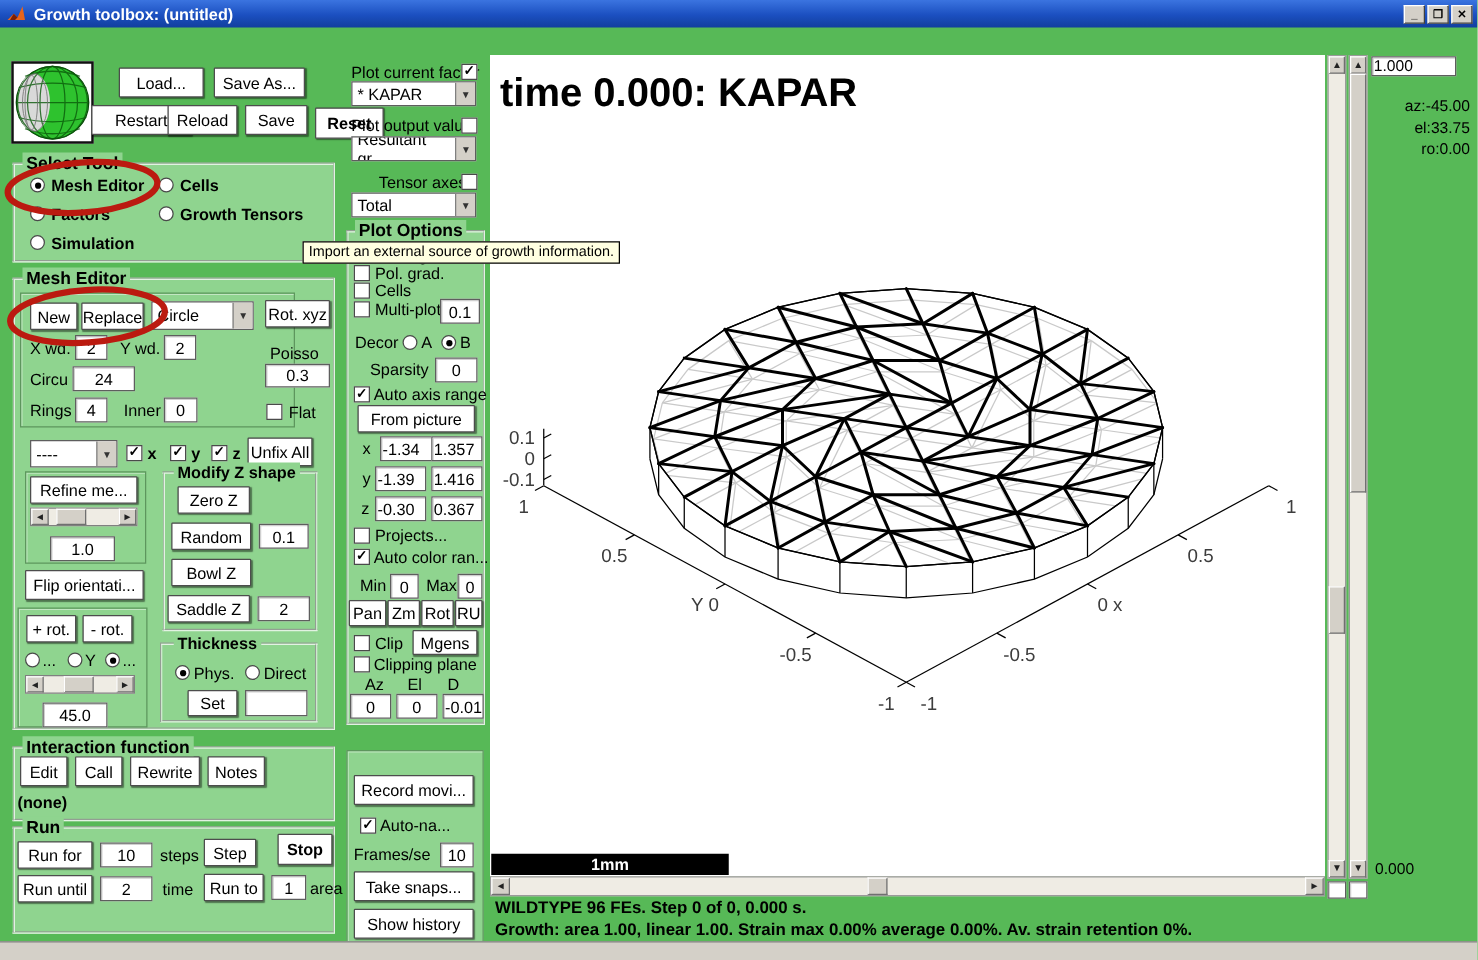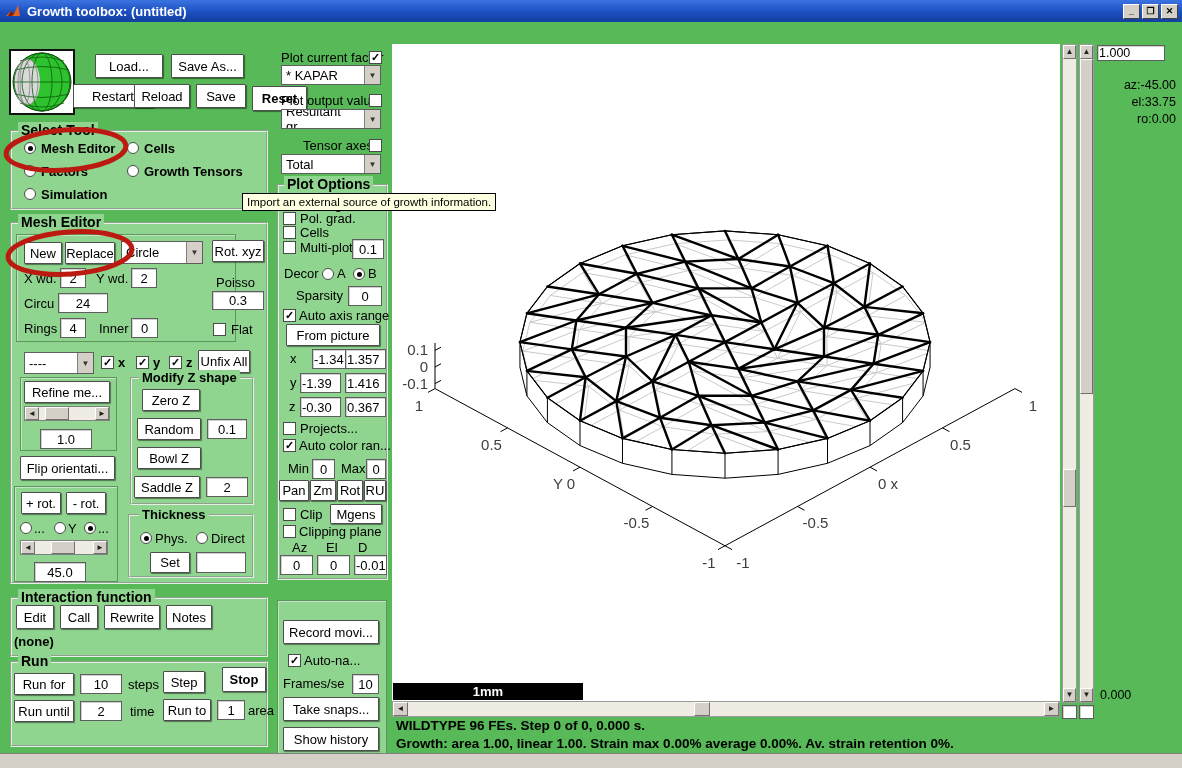--- a/index.html
+++ b/index.html
@@ -242,21 +242,21 @@
   <span class="rb" style="left:322px;top:268px"></span>
   <div class="lbl" style="left:337px;top:266px">A</div>
   <span class="rb sel" style="left:353px;top:268px"></span>
   <div class="lbl" style="left:368px;top:266px">B</div>
   <div class="lbl" style="left:296px;top:288px">Sparsity</div>
   <div class="field" style="left:348px;top:286px;width:34px;height:20px">0</div>
   <span class="cb checked" style="left:283px;top:309px"></span>
   <div class="lbl" style="left:299px;top:308px">Auto axis range</div>
   <div class="btn" style="left:286px;top:324px;width:94px;height:22px">From picture</div>
   <div class="lbl" style="left:290px;top:351px">x</div>
-  <div class="field left" style="left:312px;top:349px;width:62px;height:20px">-1.34</div>
+  <div class="field left" style="left:304px;top:349px;width:62px;height:20px">-1.34</div>
   <div class="field left" style="left:345px;top:349px;width:41px;height:20px">1.357</div>
   <div class="lbl" style="left:290px;top:375px">y</div>
   <div class="field left" style="left:300px;top:373px;width:41px;height:20px">-1.39</div>
   <div class="field left" style="left:345px;top:373px;width:41px;height:20px">1.416</div>
   <div class="lbl" style="left:289px;top:399px">z</div>
   <div class="field left" style="left:300px;top:397px;width:41px;height:20px">-0.30</div>
   <div class="field left" style="left:345px;top:397px;width:41px;height:20px">0.367</div>
   <span class="cb" style="left:283px;top:422px"></span>
   <div class="lbl" style="left:300px;top:421px">Projects...</div>
   <span class="cb checked" style="left:283px;top:439px"></span>
@@ -659,20 +659,21 @@
           <line x1="538.1" y1="298.1" x2="531.1" y2="269.3" stroke-width="1.1"></line>
           <line x1="531.1" y1="269.3" x2="486.2" y2="290.8" stroke-width="2.4"></line>
           <line x1="472.4" y1="262.9" x2="531.1" y2="269.3" stroke-width="2.4"></line>
           <line x1="531.1" y1="269.3" x2="510.6" y2="242.5" stroke-width="1.1"></line>
           <line x1="472.4" y1="262.9" x2="510.6" y2="242.5" stroke-width="2.4"></line>
           <line x1="510.6" y1="242.5" x2="478.0" y2="219.5" stroke-width="1.1"></line>
           <line x1="478.0" y1="219.5" x2="472.4" y2="262.9" stroke-width="2.4"></line>
         </g>
         <path d="M478.0,219.5L435.5,201.8L386.1,190.7L333.0,186.9L279.9,190.7L230.5,201.8L188.0,219.5L155.4,242.5L134.9,269.3L127.9,298.1L134.9,326.9L155.4,353.7L188.0,376.7L230.5,394.4L279.9,405.5L333.0,409.3L386.1,405.5L435.5,394.4L478.0,376.7L510.6,353.7L531.1,326.9L538.1,298.1L531.1,269.3L510.6,242.5Z" fill="none" stroke="#000" stroke-width="1"></path>
       </svg>
+    <div style="position:absolute;left:8px;top:12px;font-size:32px;font-weight:bold;white-space:nowrap">time 0.000: KAPAR</div>
     <div style="position:absolute;left:1px;top:639px;width:190px;height:17px;background:#000;color:#fff;display:flex;align-items:center;justify-content:center;font-weight:bold;font-size:13px">
         <span>1mm</span>
       </div>
   </div>
 
   <div class="abs" style="left:392px;top:701px;width:668px;height:16px;background:#efece4;border:1px solid #9a9a9a">
     <span class="sbbtn" style="height:14px;width:15px;left:0;top:0">◄</span>
     <span class="sbbtn" style="height:14px;width:15px;left:651px;top:0">►</span>
     <span class="vthumb" style="left:301px;top:0;width:16px;height:14px"></span>
   </div>

